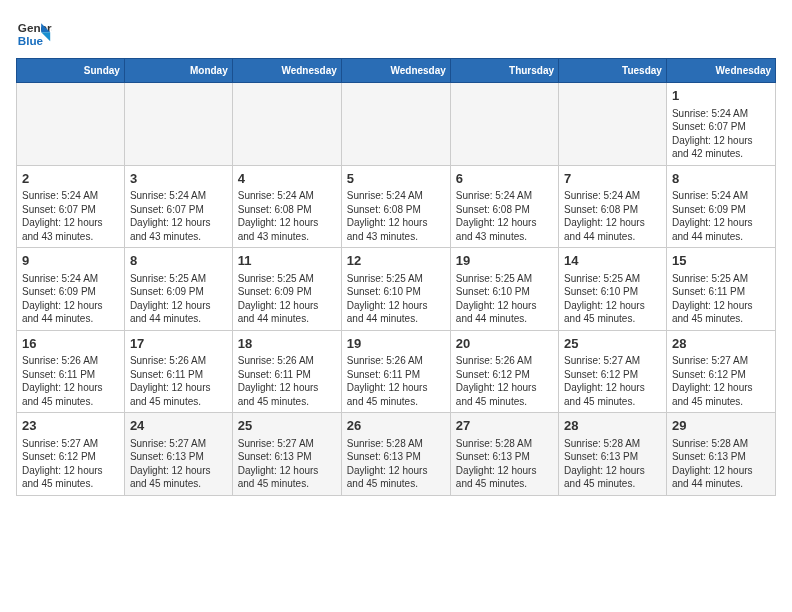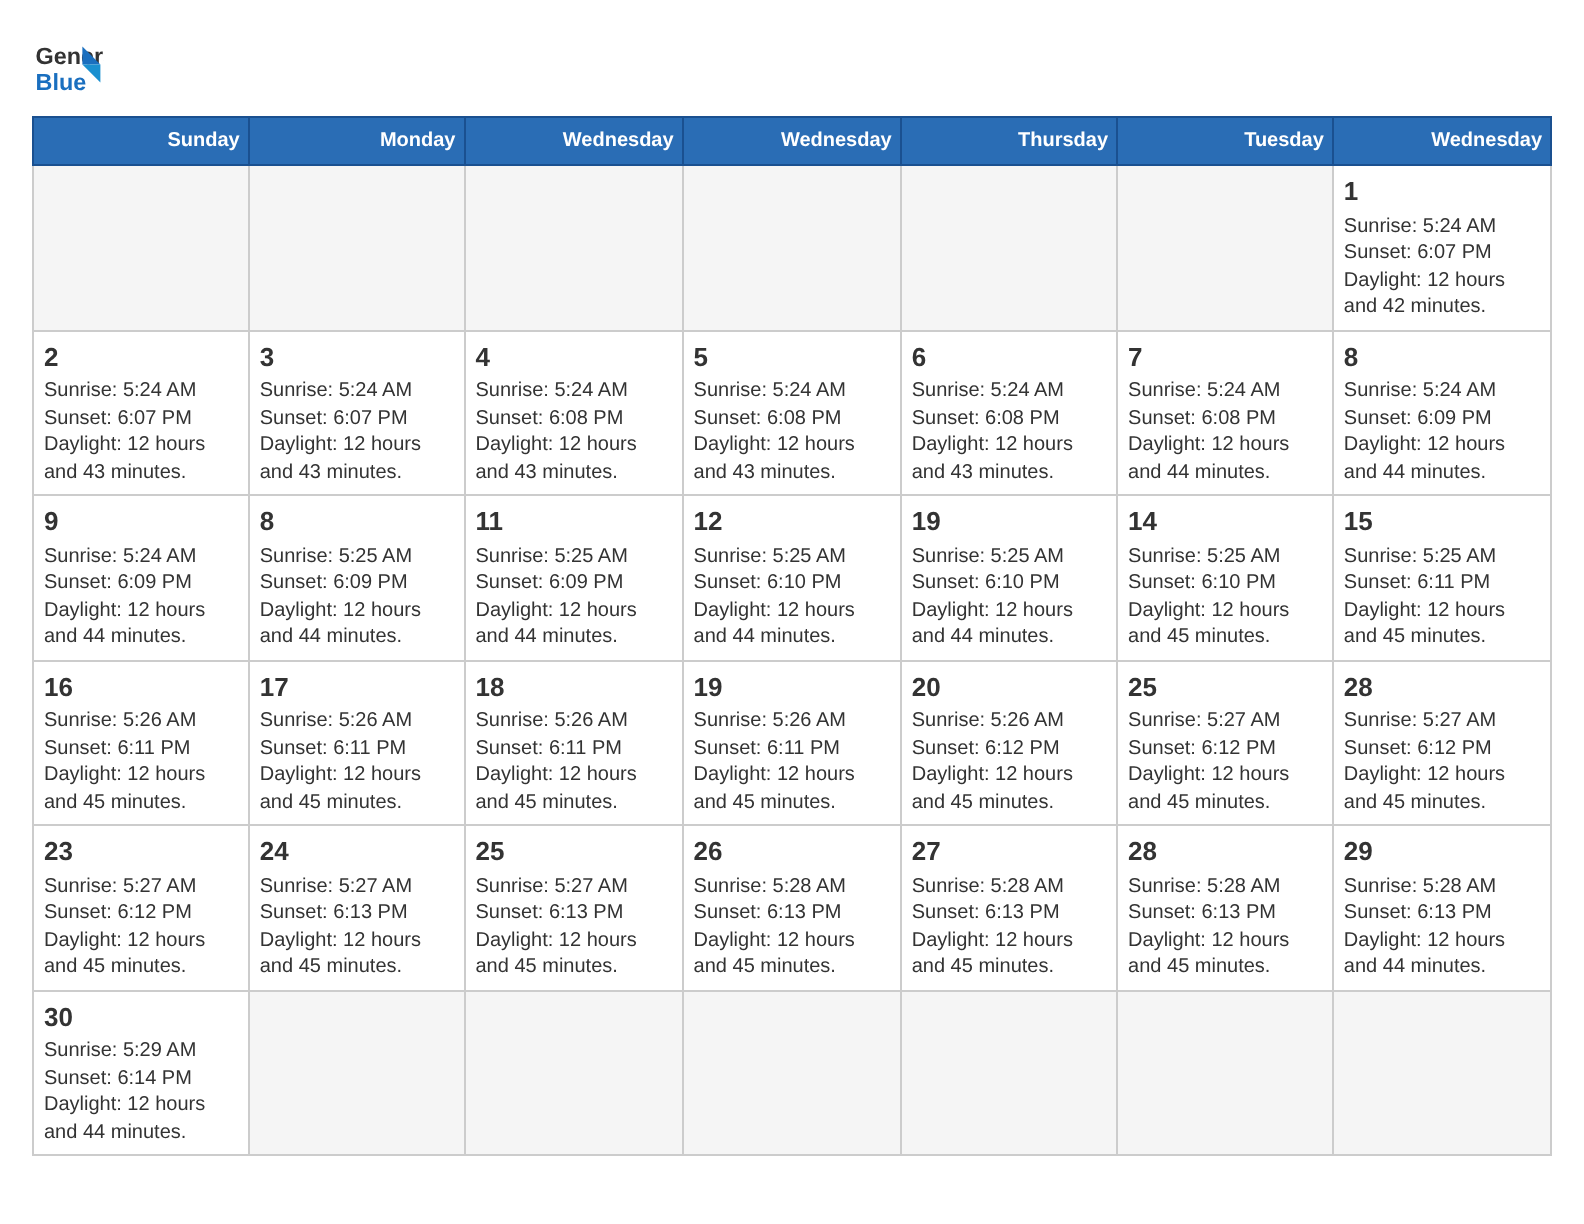--- a/index.html
+++ b/index.html
@@ -324,29 +324,14 @@
 and 45 minutes.</div>
         </td>
         <td>
           <span class="day-number">29</span>
           <div class="day-info" style="white-space: pre-line;">Sunrise: 5:28 AM
 Sunset: 6:13 PM
 Daylight: 12 hours
 and 44 minutes.</div>
         </td>
       </tr>
-      <tr>
-        <td>
-          <span class="day-number">30</span>
-          <div class="day-info" style="white-space: pre-line;">Sunrise: 5:29 AM
-Sunset: 6:14 PM
-Daylight: 12 hours
-and 44 minutes.</div>
-        </td>
-        <td class="empty"></td>
-        <td class="empty"></td>
-        <td class="empty"></td>
-        <td class="empty"></td>
-        <td class="empty"></td>
-        <td class="empty"></td>
-      </tr>
     </tbody>
 </table>
 
 </body></html>

